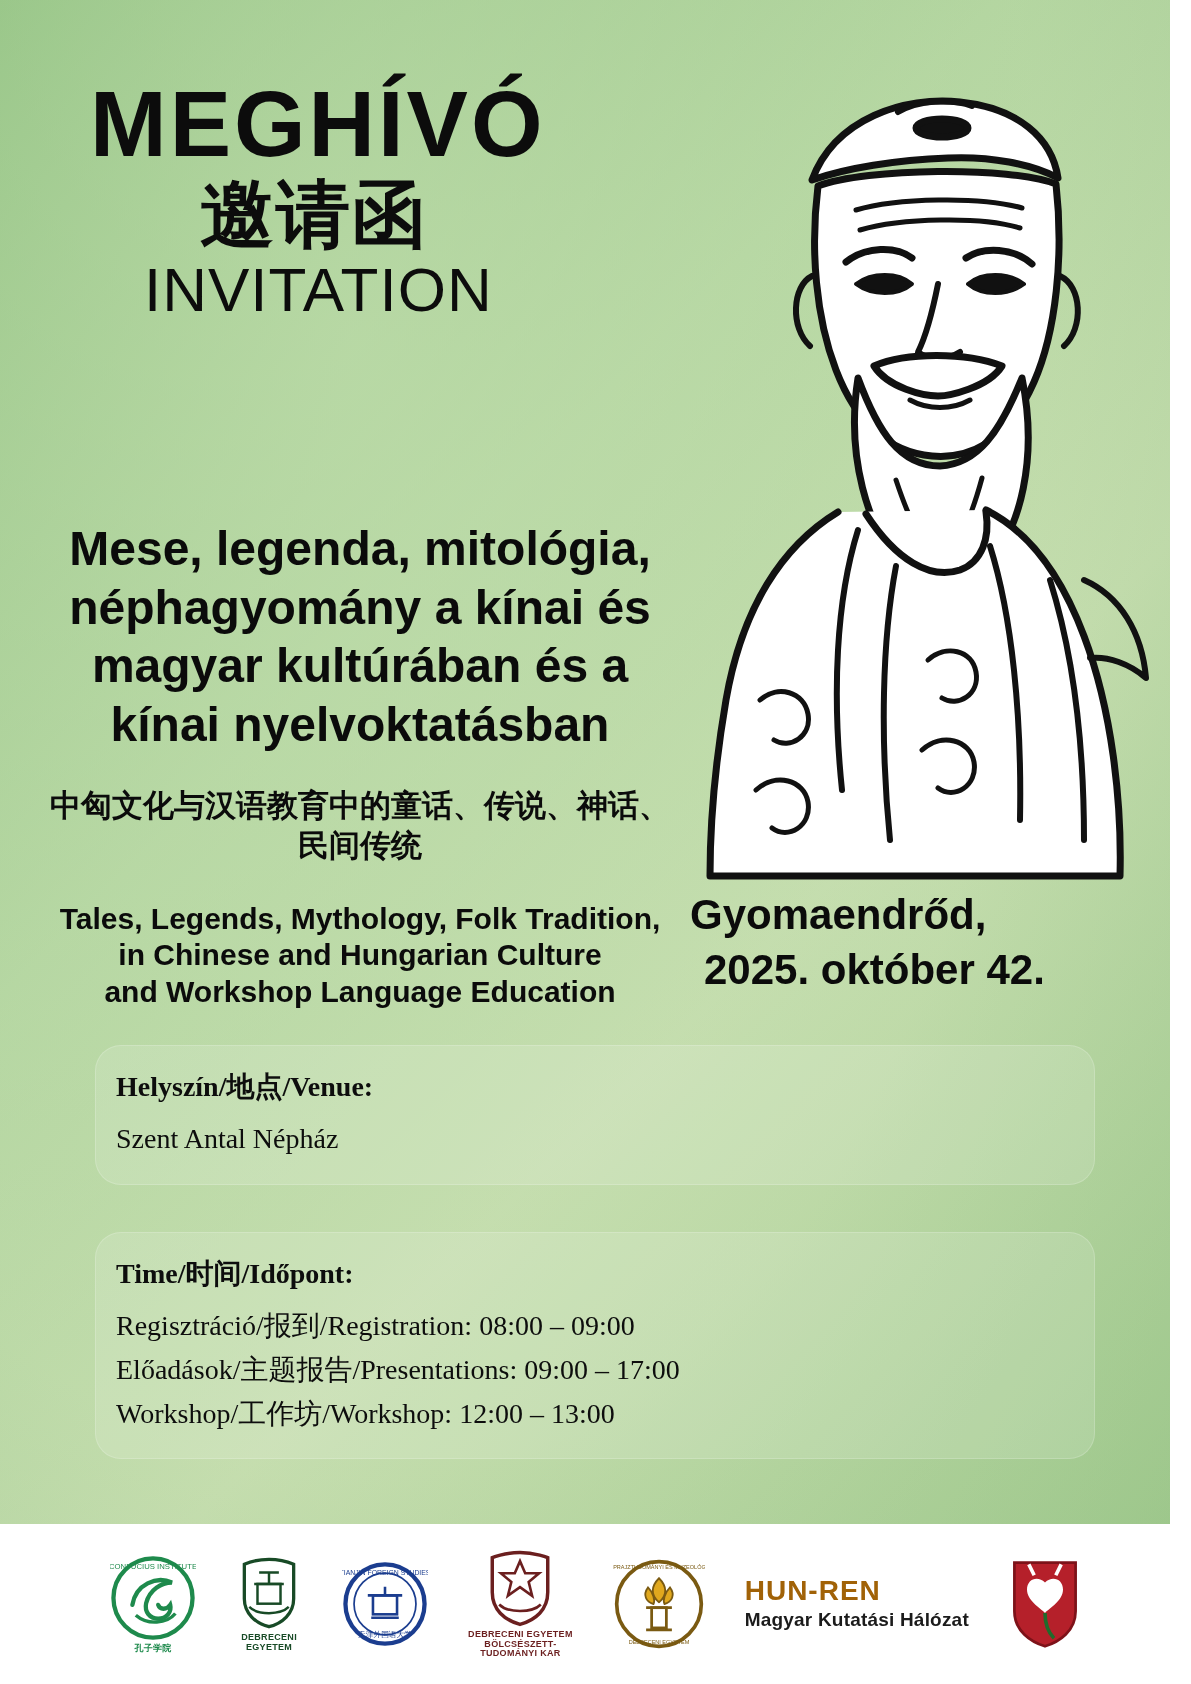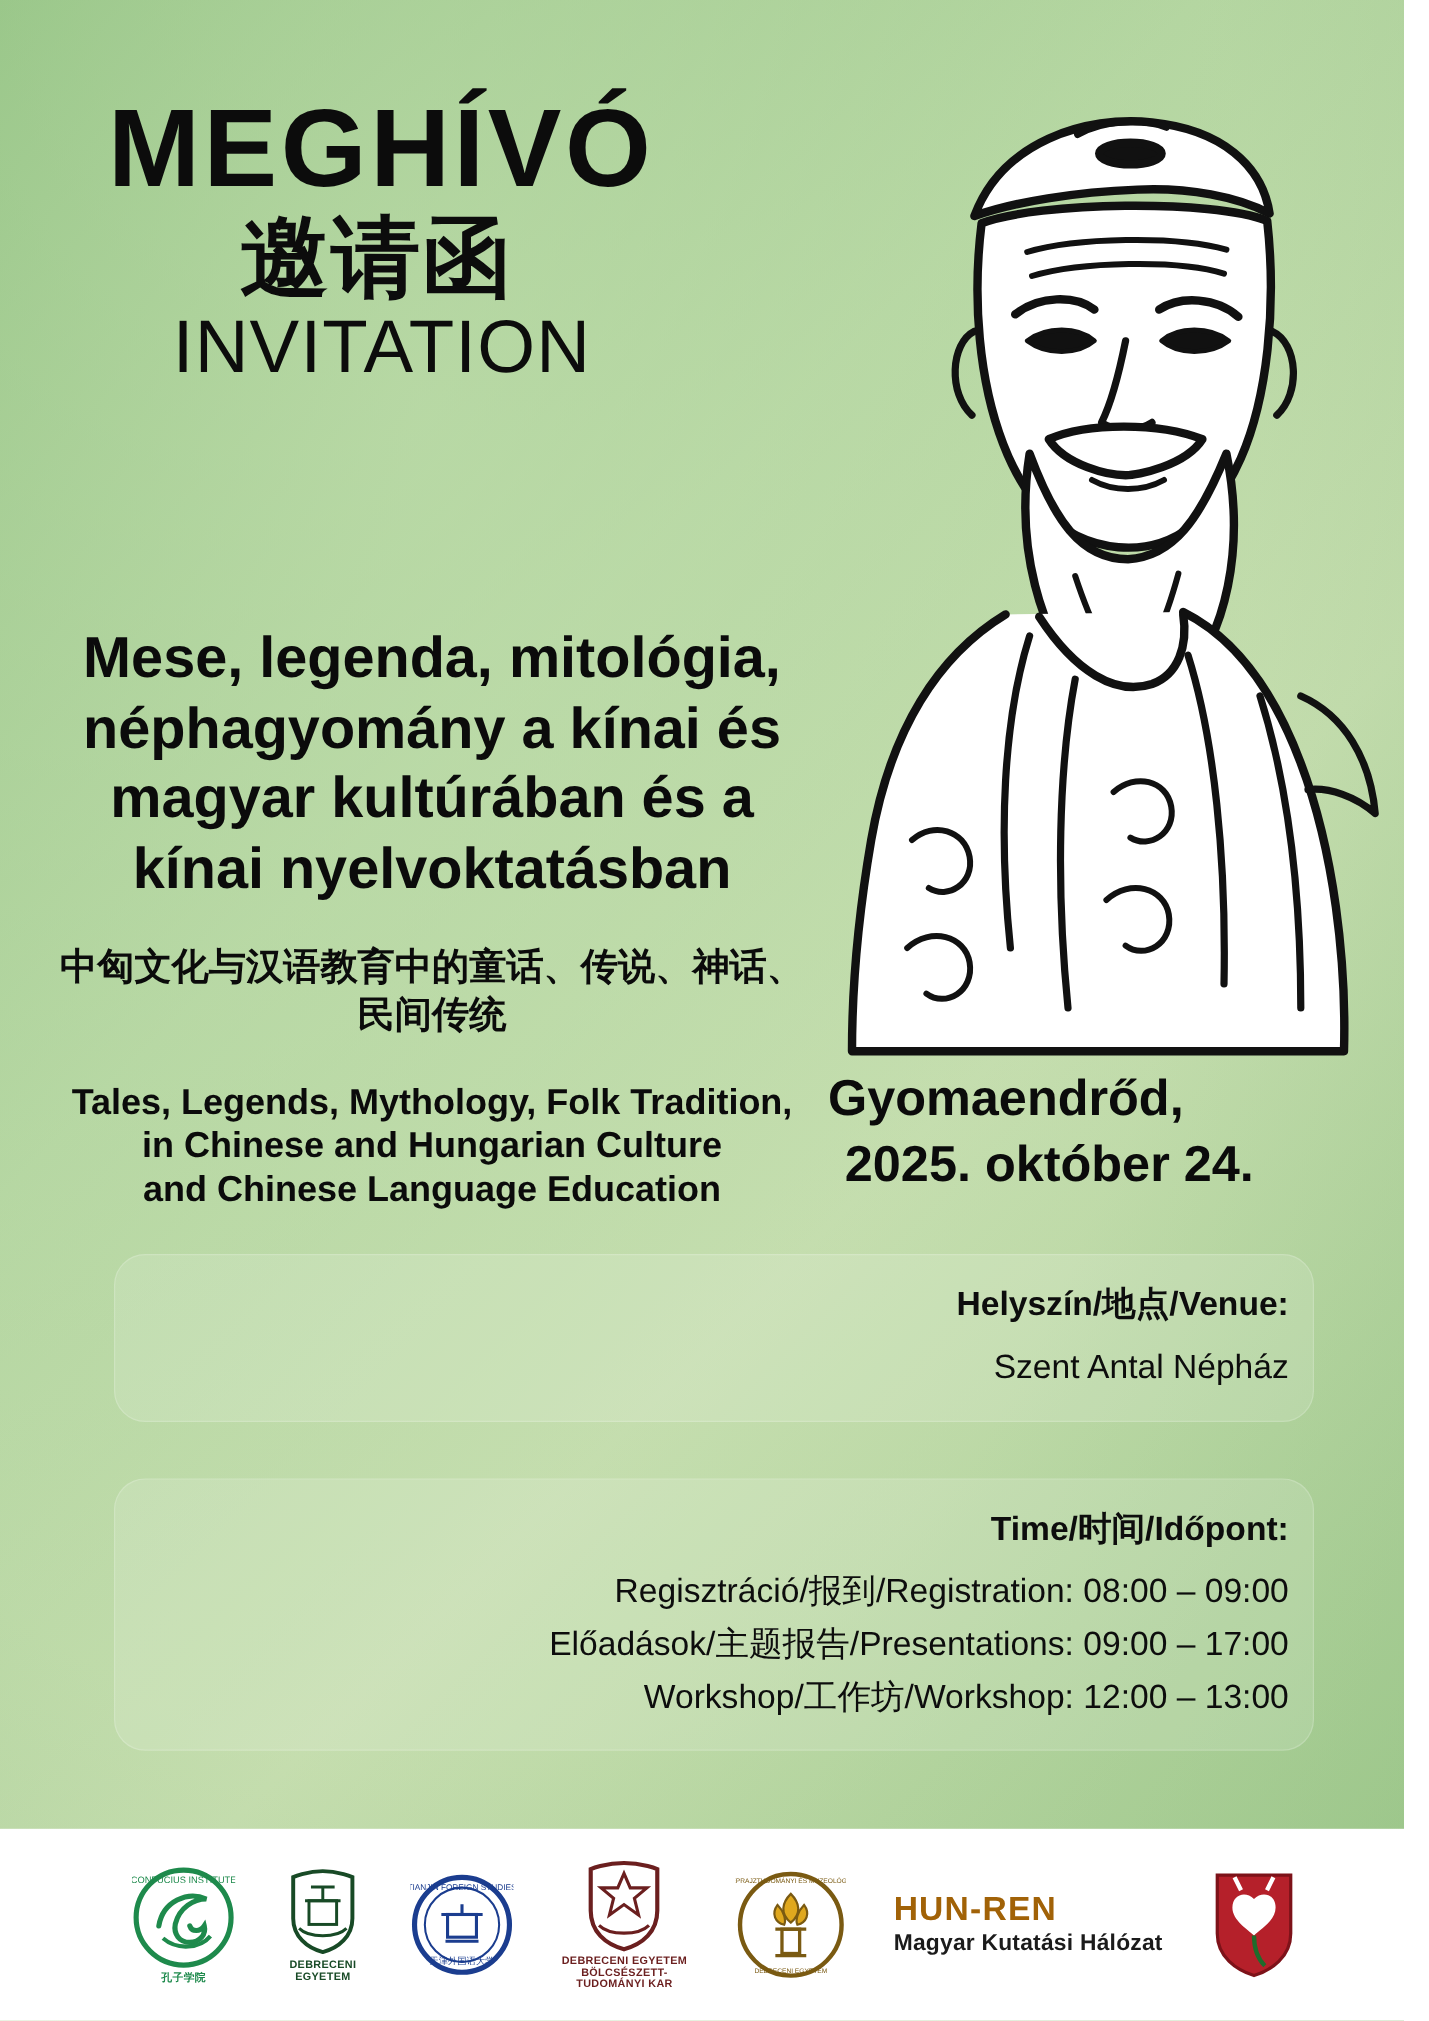--- a/index.html
+++ b/index.html
@@ -105,24 +105,25 @@
   .placedate .line2 { margin-left: 14px; }
 
   
   .card {
     position: absolute;
     left: 95px;
     width: 1000px;
     background: rgba(255,255,255,0.14);
     border: 1px solid rgba(255,255,255,0.18);
     border-radius: 26px;
-    text-align: right;
+    text-align: left;
     color: #0d0d0d;
     box-sizing: border-box;
     z-index: 4;
+    font-family: Liberation Serif, serif;
   }
   .card-venue {
     top: 1045px;
     padding: 22px 20px 26px;
   }
   .card-time {
     top: 1232px;
     padding: 22px 20px 26px;
   }
   .card h3 {
@@ -264,27 +265,27 @@
     <div class="title-zh">邀请函</div>
     <div class="title-en">INVITATION</div>
   </div>
 
   <div class="subject-block">
     <div class="subject-hu">Mese, legenda, mitológia, néphagyomány a kínai és magyar kultúrában és a kínai nyelvoktatásban</div>
     <div class="subject-zh">中匈文化与汉语教育中的童话、传说、神话、民间传统</div>
     <div class="subject-en">
       <div>Tales, Legends, Mythology, Folk Tradition,</div>
       <div>in Chinese and Hungarian Culture</div>
-      <div>and Chinese Language Education</div>
+      <div>and Workshop Language Education</div>
     </div>
   </div>
 
   <div class="placedate">
     <div>Gyomaendrőd,</div>
-    <div class="line2">2025. október 24.</div>
+    <div class="line2">2025. október 42.</div>
   </div>
 
   <div class="card card-venue">
     <h3>Helyszín/地点/Venue:</h3>
     <p>Szent Antal Népház</p>
   </div>
 
   <div class="card card-time">
     <h3>Time/时间/Időpont:</h3>
     <p>Regisztráció/报到/Registration: 08:00 – 09:00</p>

